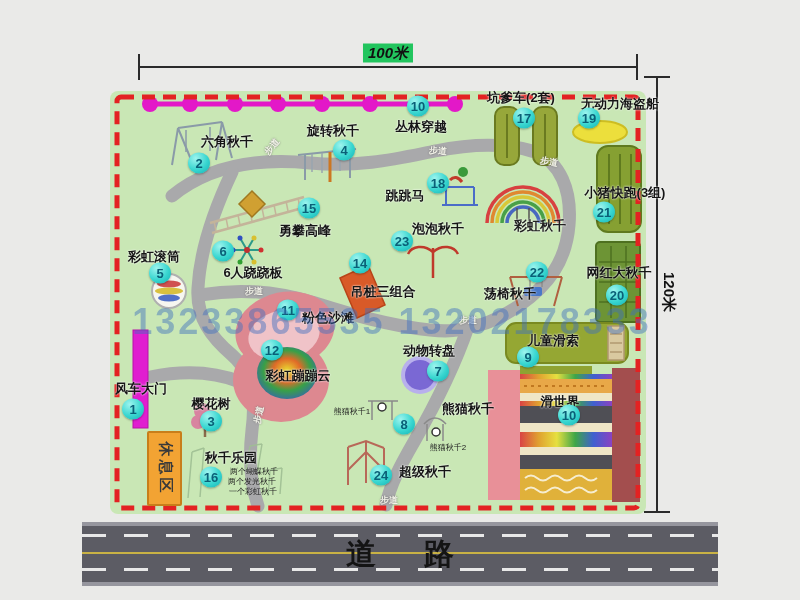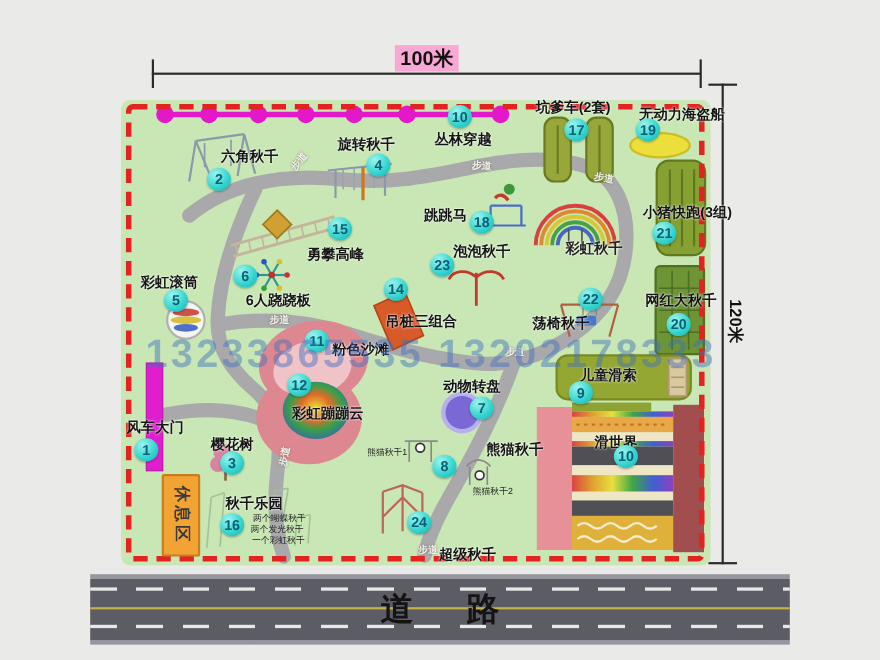--- a/index.html
+++ b/index.html
@@ -3,21 +3,21 @@
 <meta charset="utf-8">
 <style>
   html,body{margin:0;padding:0;}
   body{width:800px;height:600px;background:#eaeae8;font-family:"Liberation Sans","DejaVu Sans",sans-serif;position:relative;overflow:hidden;}
   .canvas{position:absolute;left:0;top:0;width:800px;height:600px;}
   
   .title{position:absolute;left:393px;top:8px;transform:translateX(-50%);font-size:19px;font-weight:bold;color:#111;letter-spacing:2px;border-bottom:3px solid #1a1a1a;padding:0 6px 3px 6px;white-space:nowrap;}
   
   .dim-top-line{position:absolute;left:138px;top:66px;width:499px;height:2px;background:#2b2b2b;}
   .dim-tick-v{position:absolute;width:2px;height:26px;background:#2b2b2b;top:54px;}
-  .dim-top-label{position:absolute;left:388px;top:53px;transform:translate(-50%,-50%);font-size:18px;font-weight:bold;color:#111;background:#f9a8d4;padding:0 5px;}
+  .dim-top-label{position:absolute;left:388px;top:53px;transform:translate(-50%,-50%);font-size:15px;font-weight:bold;color:#111;background:#22c55e;padding:0 5px;font-style:italic;}
   .dim-right-line{position:absolute;left:656px;top:76px;width:2px;height:437px;background:#2b2b2b;}
   .dim-tick-h{position:absolute;width:26px;height:2px;background:#2b2b2b;left:644px;}
   .dim-right-label{position:absolute;left:668px;top:292px;transform:translate(-50%,-50%) rotate(90deg);font-size:15px;font-weight:bold;color:#111;white-space:nowrap;}
   
   svg.map{position:absolute;left:0;top:0;z-index:1;}
   
   .walkway{position:absolute;z-index:3;font-size:9px;font-weight:bold;color:#f4f4ea;text-shadow:0 0 2px #666;white-space:nowrap;}
   
   .loc-label{position:absolute;z-index:4;transform:translate(-50%,-50%);font-size:13px;font-weight:bold;color:#151515;white-space:nowrap;text-shadow:0 0 2px rgba(255,255,255,.85),0 0 2px rgba(255,255,255,.6);}
   .sub-label{position:absolute;z-index:4;transform:translate(-50%,-50%);font-weight:bold;color:#222;white-space:nowrap;}
@@ -293,32 +293,32 @@
       <div class="badge" style="left: 418px; top: 106px;">10</div>
       <div class="loc-label" style="left: 383px; top: 292px;">吊桩三组合</div>
       <div class="badge" style="left: 360px; top: 263px;">14</div>
       <div class="loc-label" style="left: 305px; top: 188px; margin-top: 43px;">勇攀高峰</div>
       <div class="badge" style="left: 309px; top: 208px;">15</div>
       <div class="loc-label" style="left: 231px; top: 458px;">秋千乐园</div>
       <div class="badge" style="left: 211px; top: 477px;">16</div>
       <div class="loc-label" style="left: 521px; top: 98px;">坑爹车(2套)</div>
       <div class="badge" style="left: 524px; top: 118px;">17</div>
       <div class="loc-label" style="left: 405px; top: 196px;">跳跳马</div>
-      <div class="badge" style="left: 438px; top: 202px; text-align: right;">18</div>
+      <div class="badge" style="left: 438px; top: 183px; text-align: right;">18</div>
       <div class="loc-label" style="left: 620px; top: 104px;">无动力海盗船</div>
       <div class="badge" style="left: 589px; top: 118px;">19</div>
       <div class="loc-label" style="left: 619px; top: 273px;">网红大秋千</div>
       <div class="badge" style="left: 617px; top: 295px;">20</div>
       <div class="loc-label" style="left: 625px; top: 193px;">小猪快跑(3组)</div>
       <div class="badge" style="left: 604px; top: 212px;">21</div>
       <div class="loc-label" style="left: 510px; top: 294px;">荡椅秋千</div>
       <div class="badge" style="left: 537px; top: 272px;">22</div>
       <div class="loc-label" style="left: 438px; top: 229px;">泡泡秋千</div>
       <div class="badge" style="left: 402px; top: 241px;">23</div>
-      <div class="loc-label" style="left: 425px; top: 472px; margin-top: 32px;">超级秋千</div>
+      <div class="loc-label" style="left: 425px; top: 472px;">超级秋千</div>
       <div class="badge" style="left: 381px; top: 475px;">24</div>
       <div class="sub-label loc-label" style="font-size: 13px; font-weight: bold; left: 540px; top: 226px;">彩虹秋千</div>
       <div class="sub-label" style="font-size: 8px; font-weight: normal; left: 352px; top: 411px;">熊猫秋千1</div>
       <div class="sub-label" style="font-size: 8px; font-weight: normal; left: 448px; top: 447px;">熊猫秋千2</div>
       <div class="sub-label" style="font-size: 8px; font-weight: normal; left: 254px; top: 471px;">两个蝴蝶秋千</div>
       <div class="sub-label" style="font-size: 8px; font-weight: normal; left: 252px; top: 481px;">两个发光秋千</div>
       <div class="sub-label" style="font-size: 8px; font-weight: normal; left: 253px; top: 491px;">一个彩虹秋千</div>
       <div class="walkway" style="transform: translate(-50%, -50%) rotate(-50deg); left: 272px; top: 147px;">步道</div>
       <div class="walkway" style="transform: translate(-50%, -50%) rotate(5deg); left: 438px; top: 151px;">步道</div>
       <div class="walkway" style="transform: translate(-50%, -50%) rotate(10deg); left: 549px; top: 162px;">步道</div>

